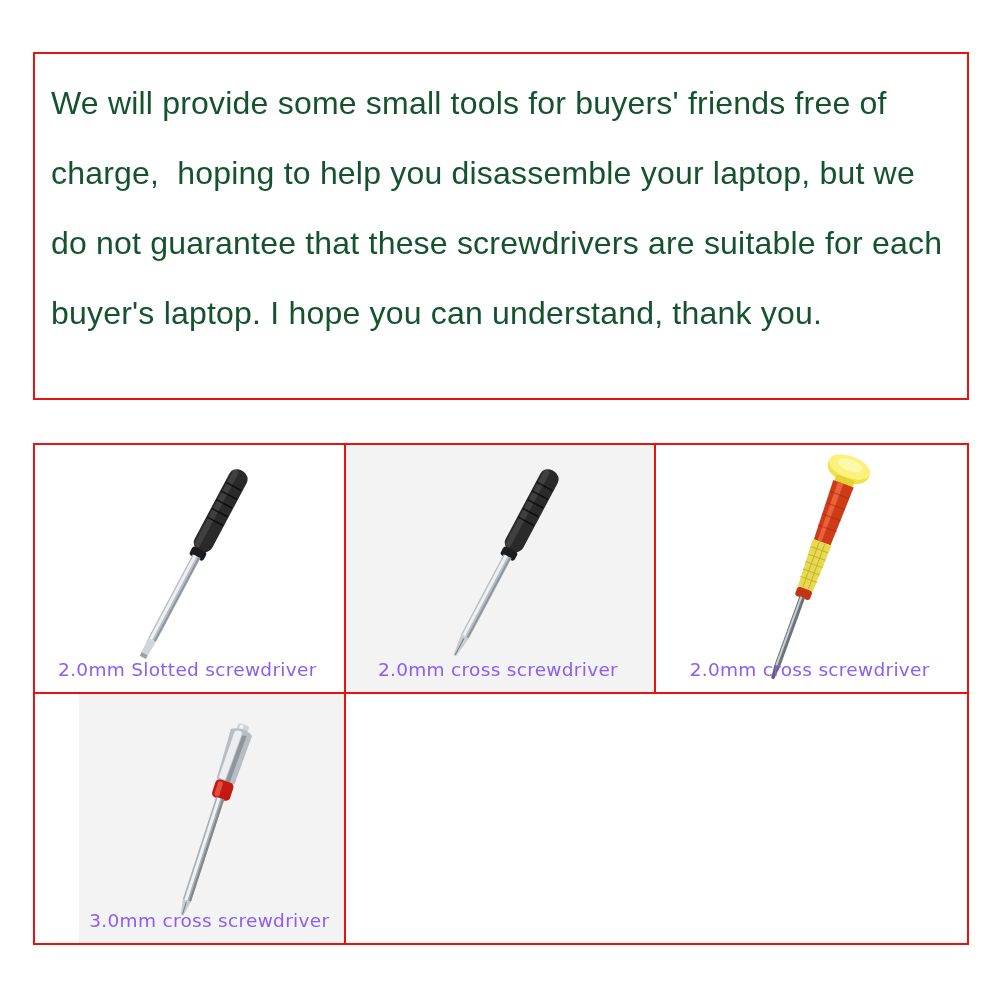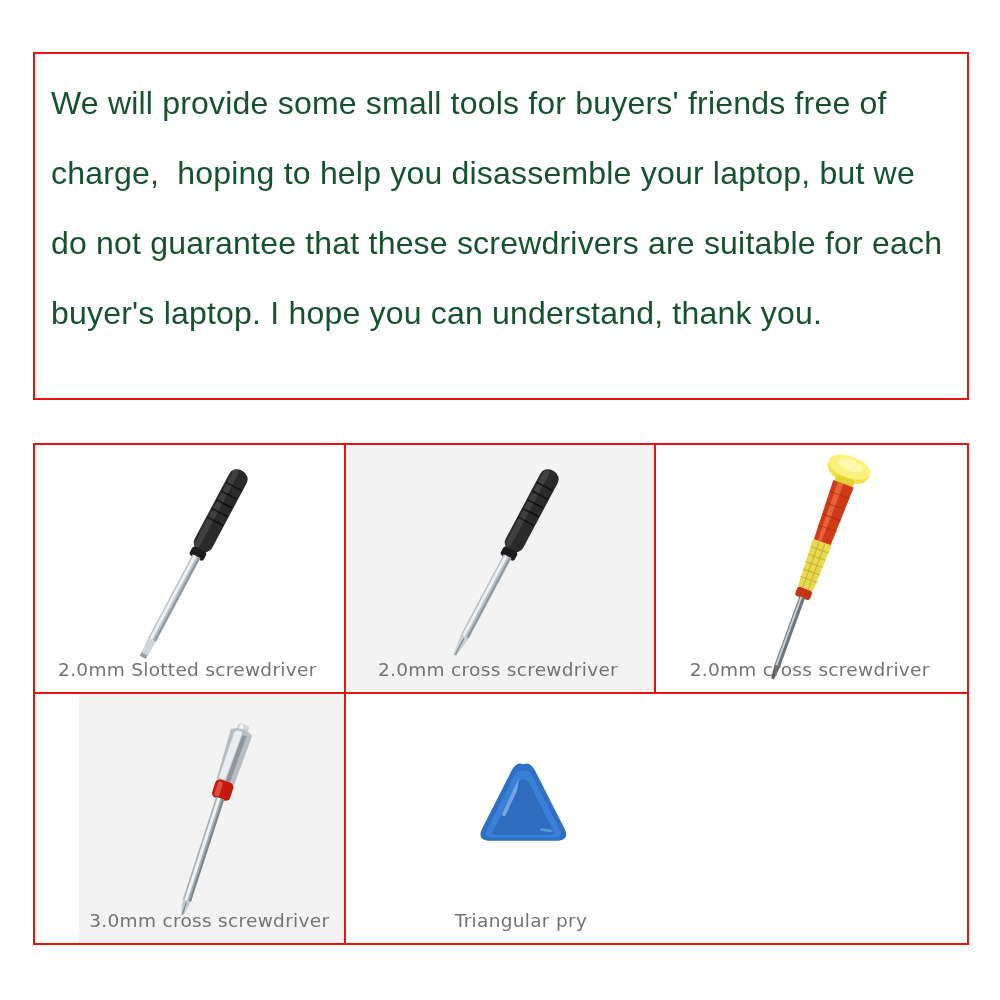--- a/index.html
+++ b/index.html
@@ -74,21 +74,21 @@
     background: #f3f3f3;
   }
 
   .caption {
     position: absolute;
     left: 0;
     right: 4px;
     bottom: 12px;
     text-align: center;
     font-size: 18.5px;
-    color: #737373;
+    color: #8b5cf6;
     font-family: "DejaVu Sans", sans-serif;
     letter-spacing: 0.3px;
     white-space: nowrap;
   }
 
   .art {
     position: absolute;
     left: 0;
     top: 0;
     right: 0;
@@ -225,50 +225,15 @@
 
             <polygon points="154,225 164,225 160.5,243 157.5,243" fill="#c4cbd0"></polygon>
             <line x1="159" y1="227" x2="159" y2="242" stroke="#79807f" stroke-width="1.2"></line>
           </g>
         </svg>
       </div>
       <div class="caption">3.0mm cross screwdriver</div>
     </div>
 
 
-    <div class="cell c6">
-      <div class="art">
-        <svg viewBox="0 0 310 250" preserveAspectRatio="xMidYMid meet">
-          <g transform="translate(0,18)">
-            <path d="M155,44
-                     Q163,40 169,52
-                     L203,119
-                     Q209,131 196,133
-                     L114,133
-                     Q101,131 107,119
-                     L141,52
-                     Q147,40 155,44 Z" fill="#2f6fc4"></path>
-            <path d="M155,52
-                     Q161,49 166,58
-                     L197,120
-                     Q202,128 191,129
-                     L119,129
-                     Q108,128 113,120
-                     L144,58
-                     Q149,49 155,52 Z" fill="#3a80d8"></path>
-            <path d="M155,62
-                     Q159,60 163,68
-                     L190,121
-                     Q194,126 185,126
-                     L125,126
-                     Q116,126 120,121
-                     L147,68
-                     Q151,60 155,62 Z" fill="#2c66b5" opacity="0.75"></path>
-            <path d="M150,60 L131,100 Q128,105 134,104 L148,74 Z" fill="#8fb8ea" opacity="0.75"></path>
-            <path d="M176,118 L188,120 Q192,122 186,123 L174,121 Z" fill="#7fb0e6" opacity="0.6"></path>
-          </g>
-        </svg>
-      </div>
-      <div class="caption">Triangular pry</div>
-    </div>
 
   </div>
 </div>
 
 </body></html>

